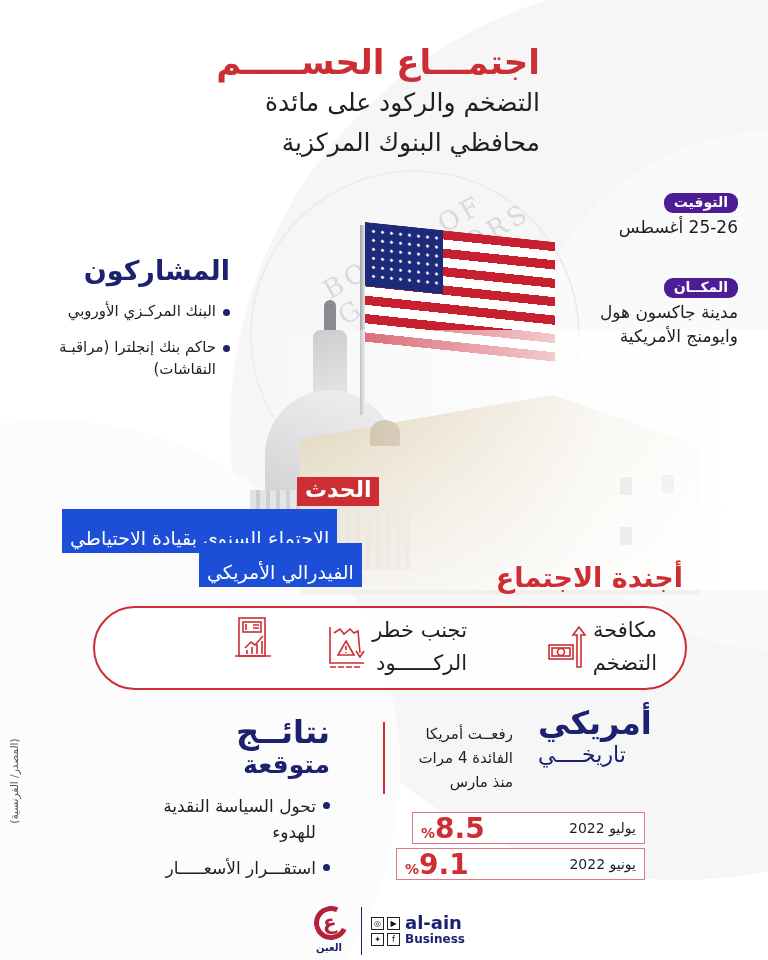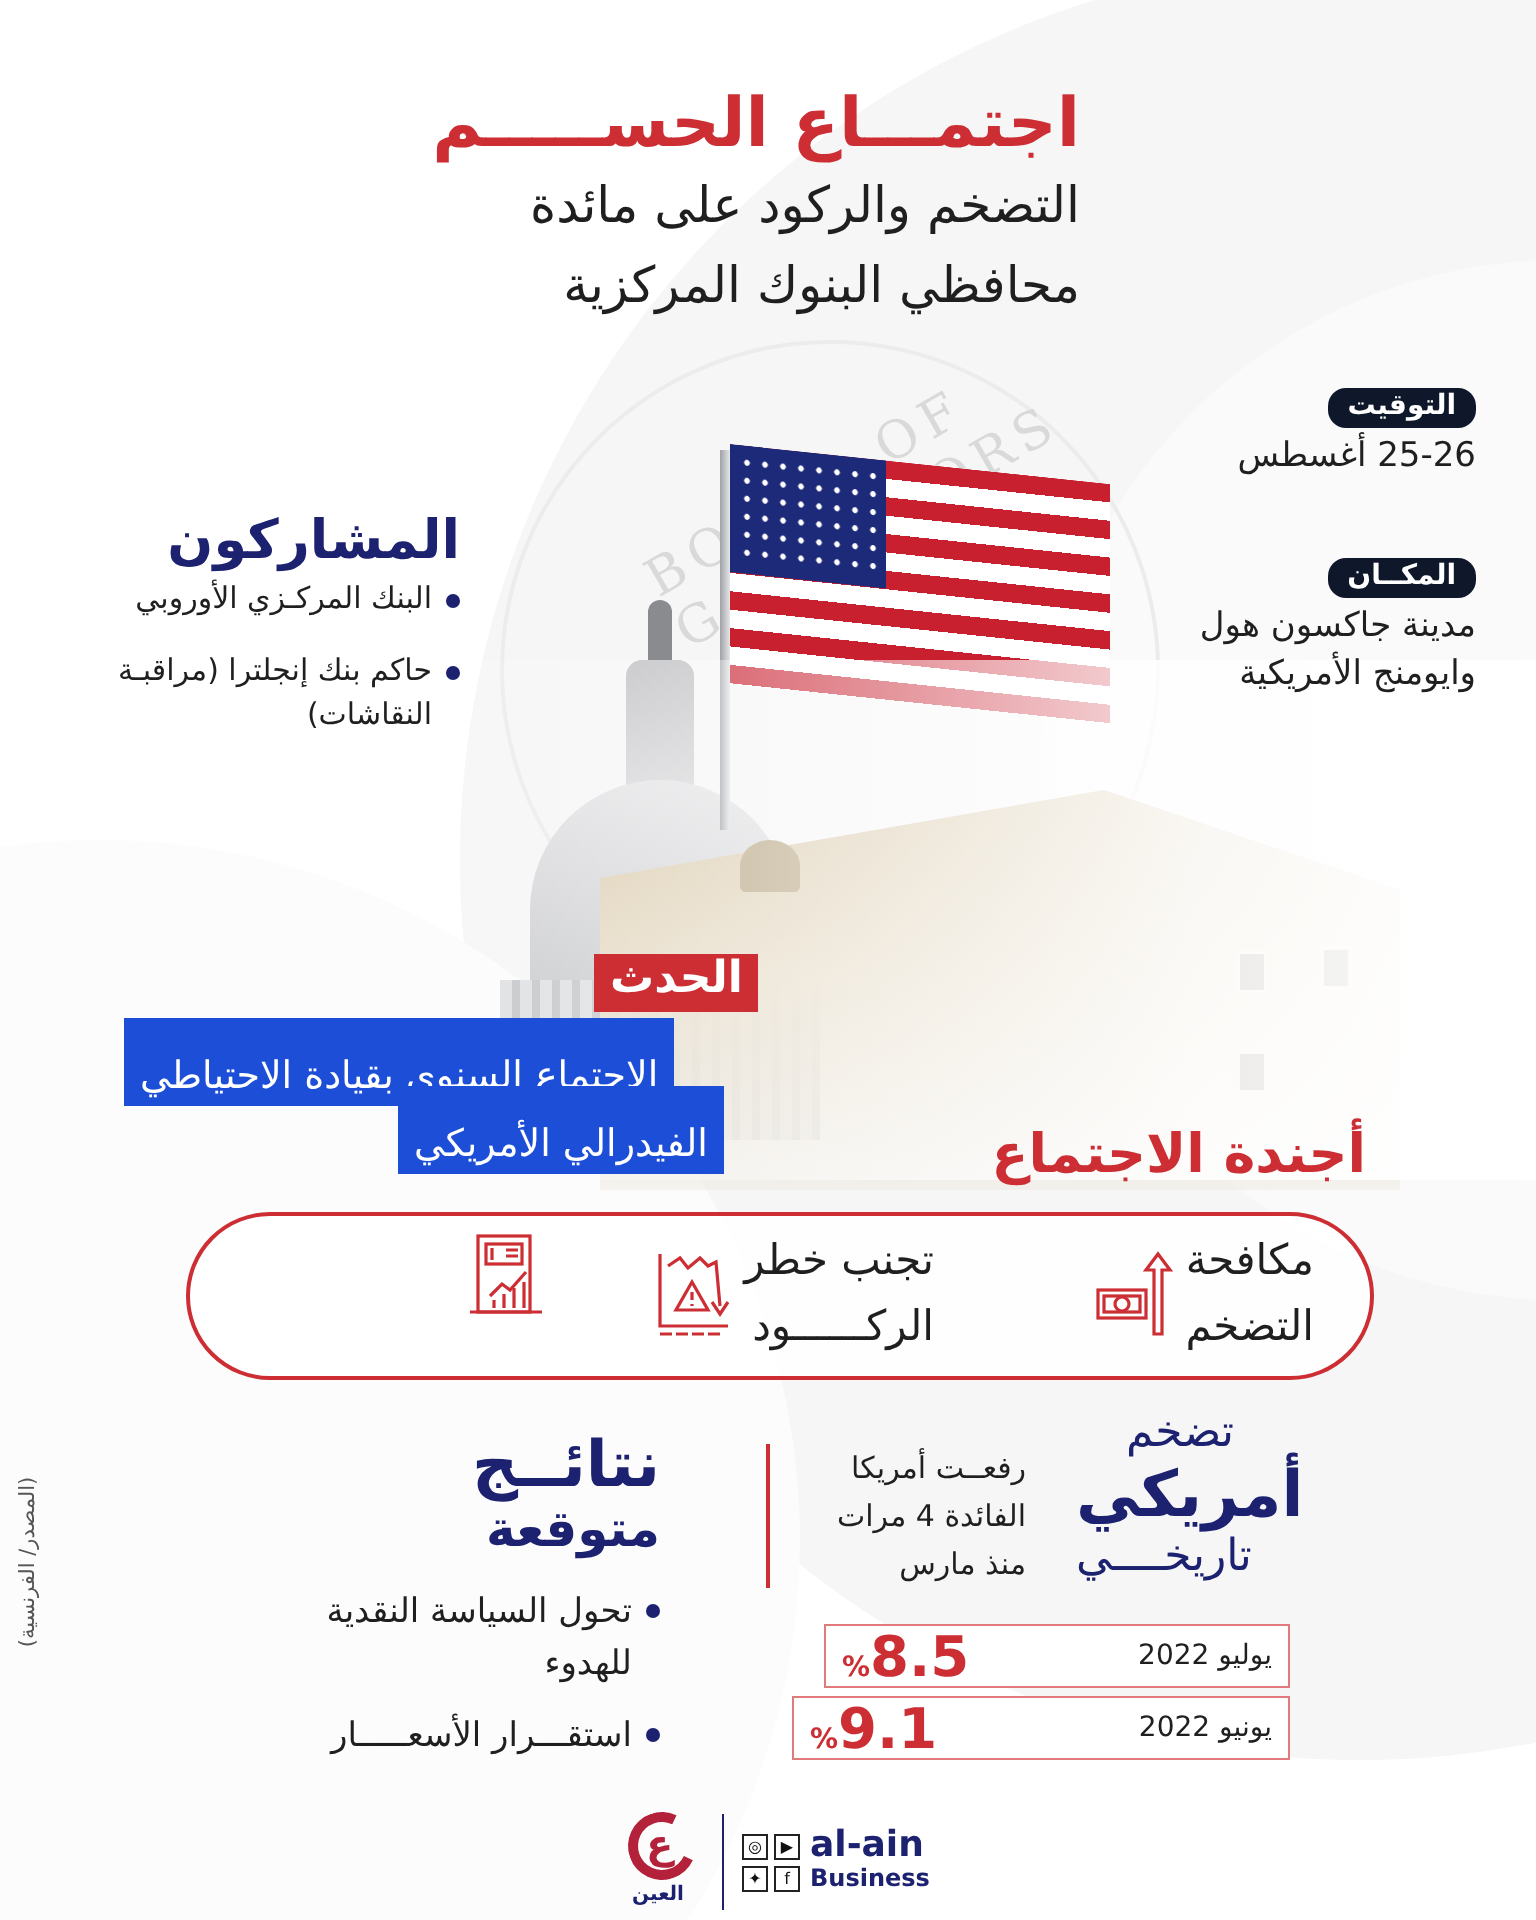--- a/index.html
+++ b/index.html
@@ -30,28 +30,28 @@
   .flag { position: absolute; left: 135px; top: 62px; width: 190px; height: 120px; overflow: hidden; transform: skewY(6deg); }
   .flag .stripes { position: absolute; inset: 0; background: repeating-linear-gradient(180deg, #c8202f 0 9.2px, #ffffff 9.2px 18.4px); }
   .flag .canton { position: absolute; left: 0; top: 0; width: 78px; height: 64px; background: #1d2a7a; }
   .flag .canton::after { content: ""; position: absolute; inset: 4px; background-image: radial-gradient(circle, #ffffff 1.3px, transparent 1.6px); background-size: 9px 9px; }
   .building { position: absolute; left: 70px; top: 225px; width: 400px; height: 200px; background: linear-gradient(180deg, #d8c7a8 0%, #e6dbc6 45%, rgba(240,236,228,0.6) 100%); clip-path: polygon(0 22%, 63% 0%, 100% 25%, 100% 100%, 0 100%); }
   .building-window { position: absolute; width: 16px; height: 22px; background: #7a756c; border: 2px solid #eee4d2; }
   .eagle { position: absolute; left: 140px; top: 250px; width: 30px; height: 26px; background: #b8a784; border-radius: 50% 50% 10% 10%; }
   .hero-fade { position: absolute; left: 200px; top: 330px; width: 568px; height: 260px; background: linear-gradient(90deg, rgba(255,255,255,0) 0%, rgba(255,255,255,0.85) 70%, #ffffff 100%); }
 
   
-  .pill { display: inline-block; background: #0f172a; color: #fff; font-weight: bold; font-size: 14px; padding: 1px 10px 3px; border-radius: 9px; }
+  .pill { display: inline-block; background: #4c1d95; color: #fff; font-weight: bold; font-size: 14px; padding: 1px 10px 3px; border-radius: 9px; }
   .info { position: absolute; right: 30px; text-align: right; }
   .info .value { font-size: 17px; color: #1f1f1f; margin-top: 2px; line-height: 24px; }
 
   
   .participants { position: absolute; left: 30px; top: 255px; width: 200px; text-align: right; }
   .section-title { font-weight: bold; color: #1c2170; }
-  .participants .section-title { font-size: 27px; margin-bottom: 2px; }
+  .participants .section-title { font-size: 27px; margin-bottom: 14px; }
   .bullet-list { list-style: none; }
   .bullet-list li { position: relative; font-size: 15px; color: #1f1f1f; padding-right: 14px; margin-bottom: 14px; line-height: 22px; }
   .bullet-list li::before { content: ""; position: absolute; right: 0; top: 9px; width: 7px; height: 7px; border-radius: 50%; background: #1c2170; }
 
   
   .event-tag { position: absolute; left: 297px; top: 477px; background: #cc2e33; color: #fff; font-size: 22px; font-weight: bold; padding: 0 8px 4px; }
   .event-line { position: absolute; background: #1d4ed8; color: #fff; font-size: 19px; padding: 18px 8px 4px; white-space: nowrap; }
 
   
   .agenda-title { position: absolute; right: 85px; top: 562px; font-size: 27px; font-weight: bold; color: #cc2e33; }
@@ -193,21 +193,20 @@
         <path d="M13 10 V16 M20 11 H26 M20 14 H26"></path>
         <path d="M12 34 L18 28 L22 31 L30 22"></path>
         <path d="M14 40 V36 M19 40 V33 M24 40 V30 M29 40 V27"></path>
         <path d="M2 42 H38"></path>
       </g>
     </svg>
   </div>
 </div>
 
 <div class="infl-title">
-  <div class="t1">تضخم</div>
   <div class="t2">أمريكي</div>
   <div class="t3">تاريخــــي</div>
 </div>
 <div class="rates">
   <p>رفعــت أمريكا</p>
   <p>الفائدة 4 مرات</p>
   <p>منذ مارس</p>
 </div>
 <div class="stat-box" style="left:412px; top:812px; width:233px;">
   <span class="stat-date">يوليو 2022</span>

